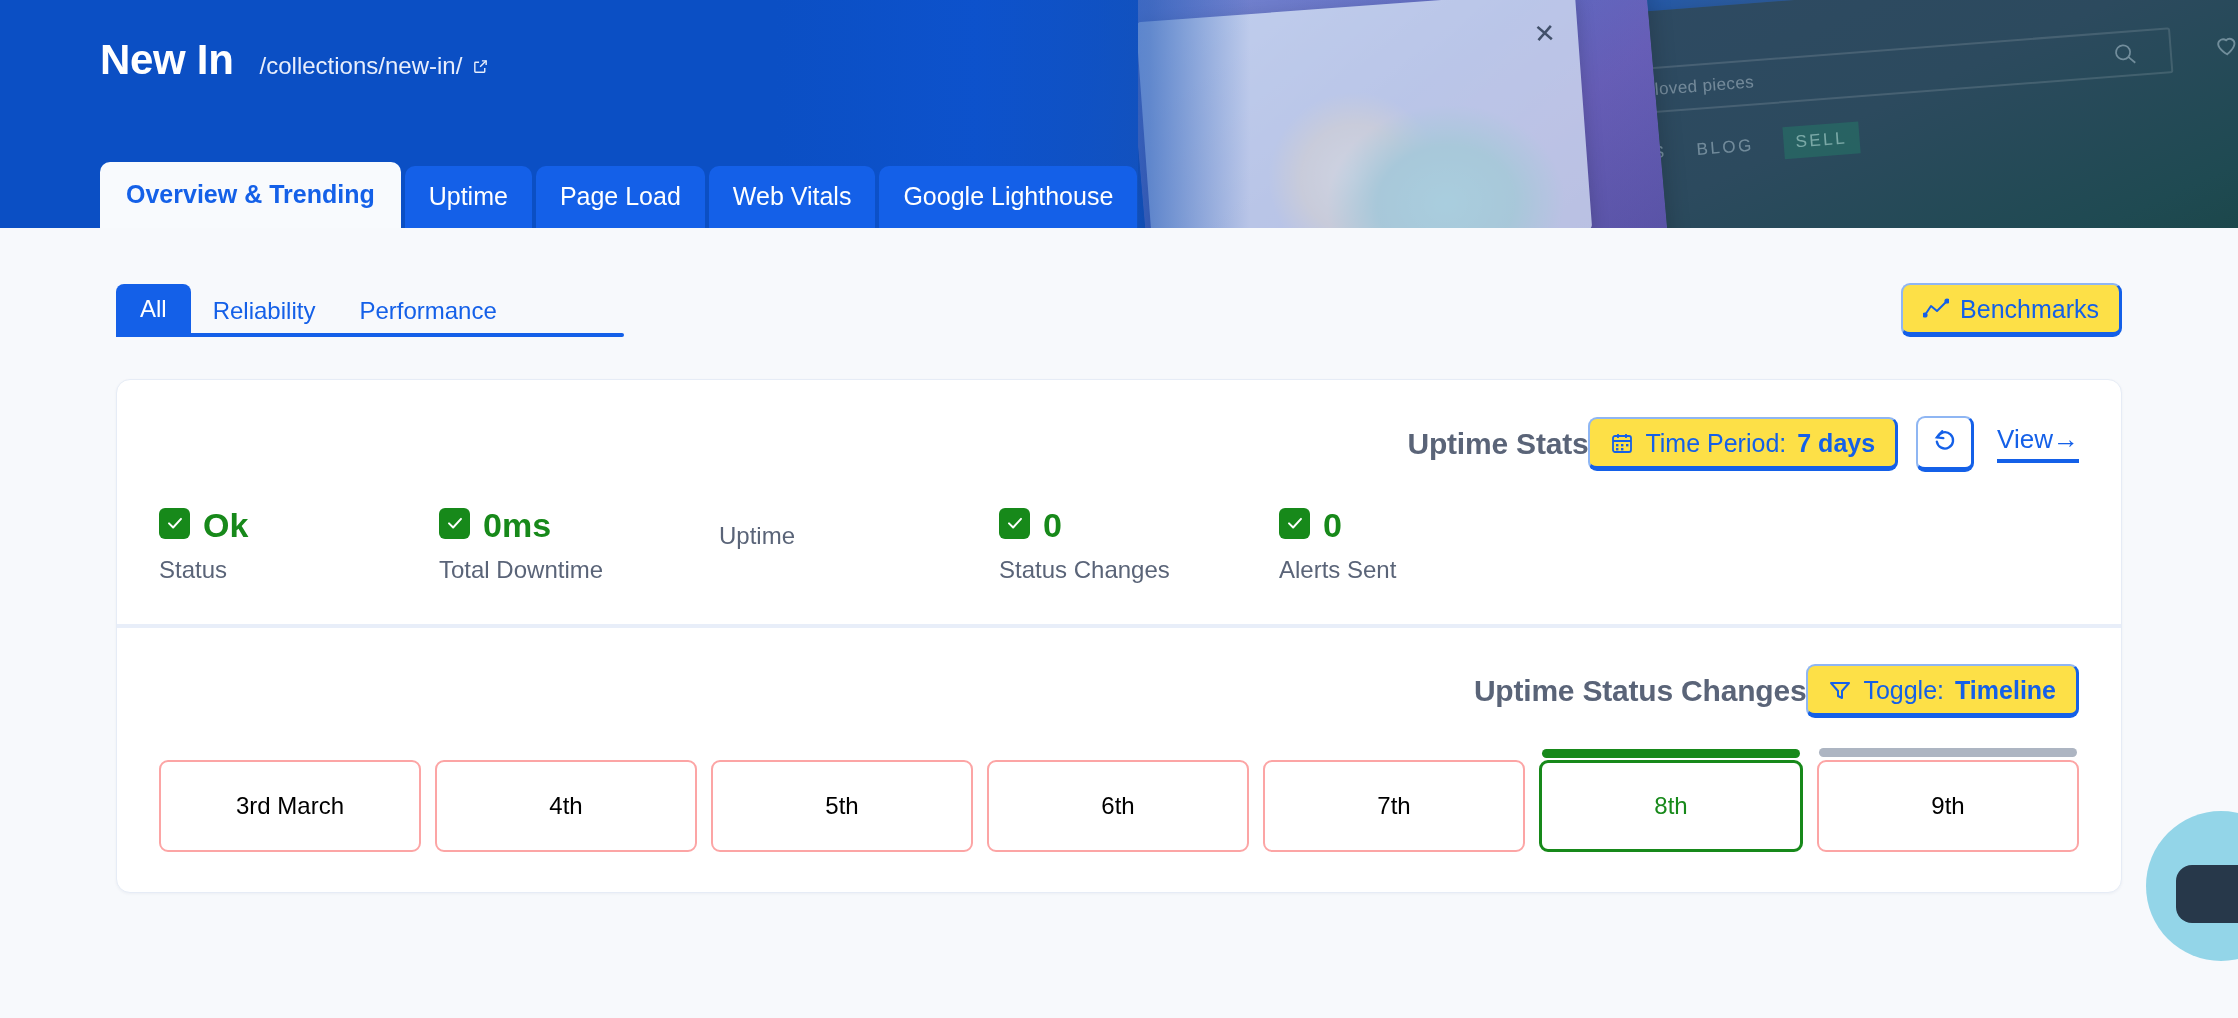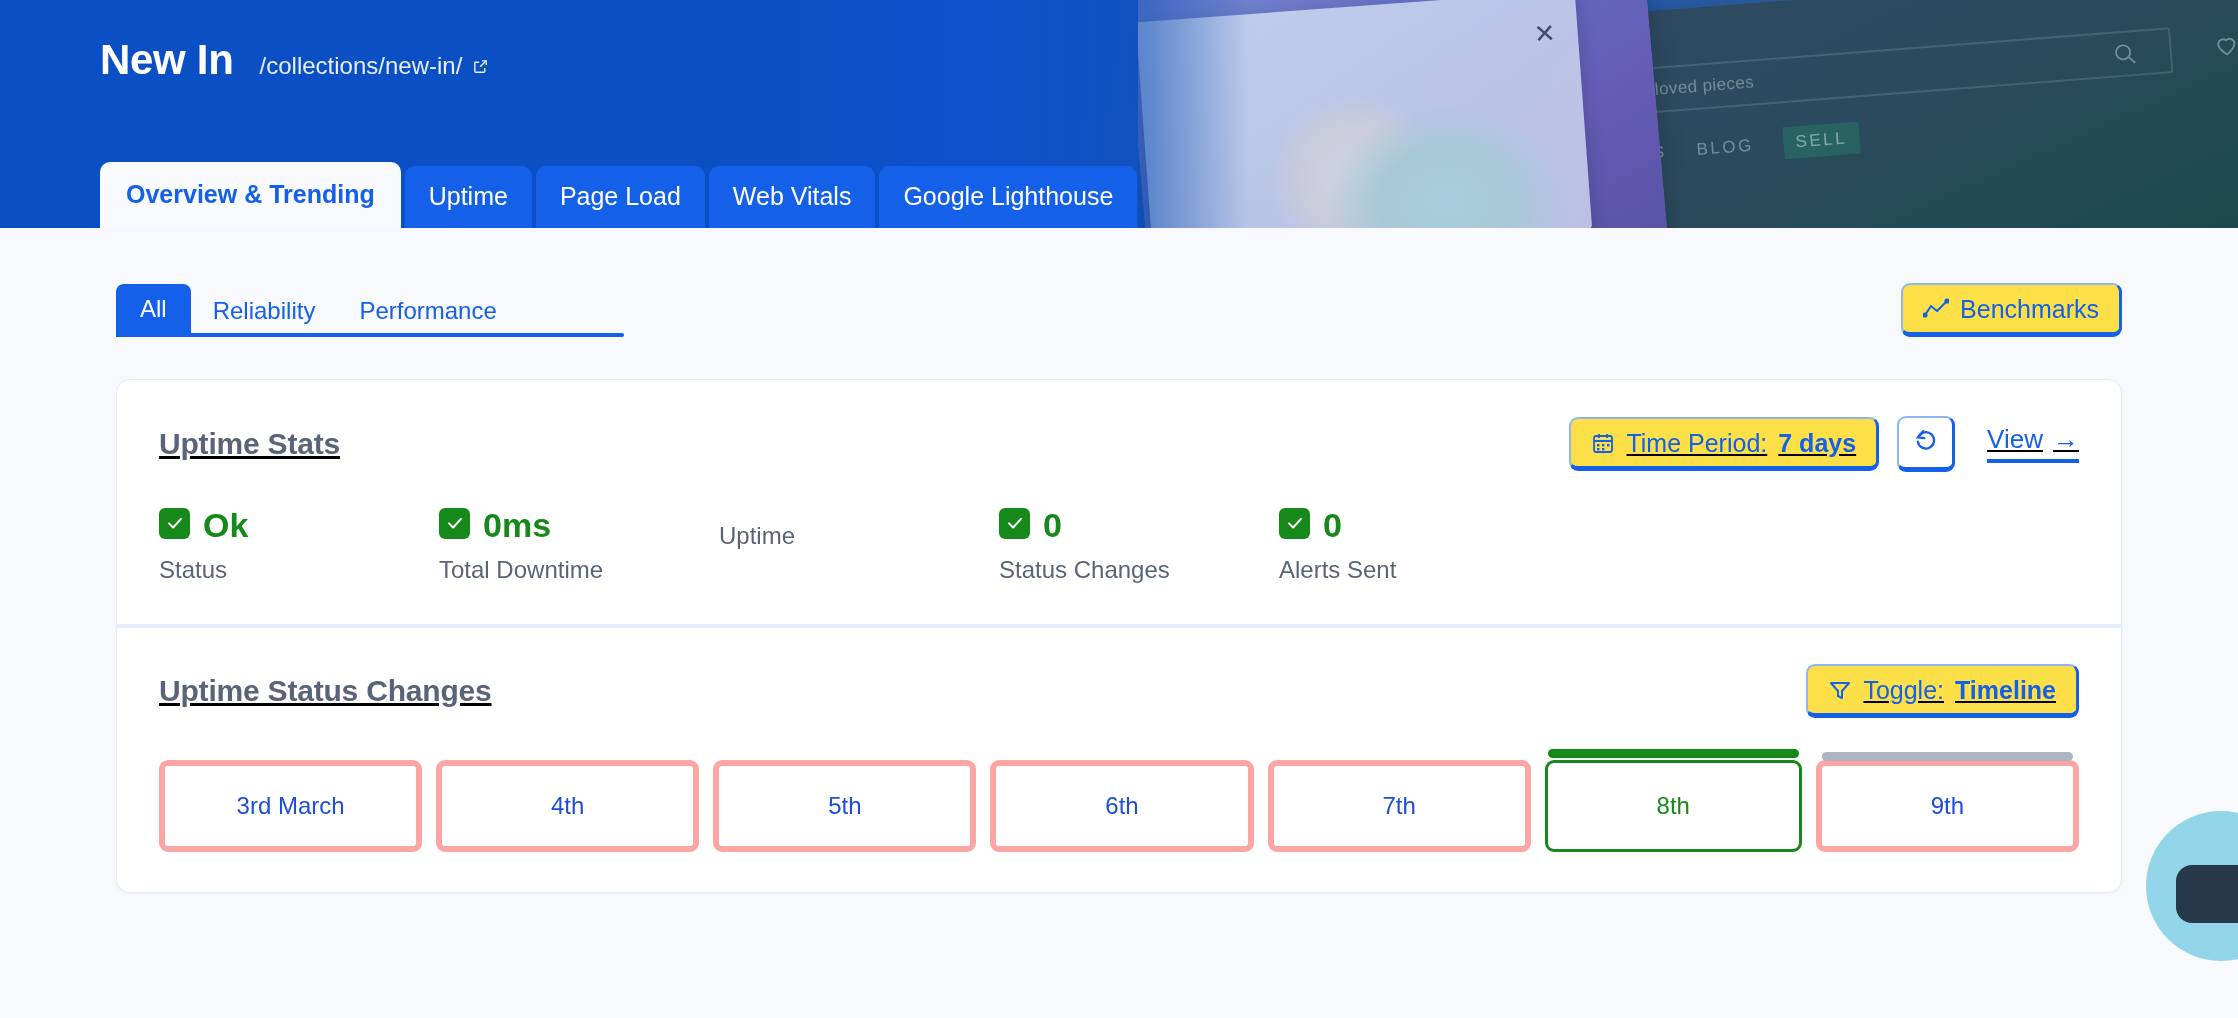--- a/index.html
+++ b/index.html
@@ -170,56 +170,56 @@
   .card {
     margin-top: 42px;
     background: #ffffff;
     border: 1px solid #e6ecf6;
     border-radius: 14px;
     box-shadow: 0 1px 3px rgba(30,50,90,.05);
     overflow: hidden;
   }
   .card-sec { padding: 36px 42px 40px; }
   .card-sec.bordered { border-bottom: 4px solid #e8eef9; }
-  .sec-head { display: flex; align-items: center; justify-content: space-between; text-decoration: underline; }
+  .sec-head { display: flex; align-items: center; justify-content: flex-end; }
   .sec-title { font-size: 30px; font-weight: bold; color: #5a6478; letter-spacing: -.2px; }
   .sec-tools { display: flex; align-items: center; gap: 18px; }
   .icon-btn {
     width: 58px; height: 56px; display: inline-flex;
     align-items: center; justify-content: center;
     background: #fff; border: 2px solid #8fb6f3;
     border-bottom: 5px solid #1460e8; border-right: 3px solid #1460e8;
     border-radius: 9px; color: #1460e8;
   }
   .view-link {
-    display: inline-flex; align-items: center; gap: 10px;
+    display: inline-flex; align-items: center; gap: 0;
     font-size: 26px; color: #1460e8;
     border-bottom: 4px solid #1460e8;
-    padding-bottom: 4px; margin-left: 14px;
+    padding-bottom: 4px; margin-left: 5px;
   }
 
   
   .stats { display: flex; margin-top: 36px; }
   .stat { width: 280px; }
   .stat-top { display: flex; align-items: flex-start; gap: 13px; }
   .check {
     width: 31px; height: 31px; border-radius: 6px; background: #17891a;
     display: inline-flex; align-items: center; justify-content: center;
     color: #fff; flex: none;
   }
   .stat-val { font-size: 34px; font-weight: bold; color: #17891a; line-height: 1; }
   .stat-label { margin-top: 14px; font-size: 24px; color: #5a6478; }
 
   
   .timeline { display: flex; gap: 14px; margin-top: 42px; }
   .day {
     position: relative; flex: 1; height: 92px;
-    border: 6px solid #fca5a5; border-radius: 9px;
+    border: 2px solid #fca5a5; border-radius: 9px;
     display: flex; align-items: center; justify-content: center;
-    font-size: 24px; color: #1d4ed8; background: #fff;
+    font-size: 24px; color: #000000; background: #fff;
   }
   .day .bar {
     position: absolute; left: 0; right: 0; top: -14px;
     height: 9px; border-radius: 5px; background: transparent;
   }
   .day.has-bar .bar { background: #adb5c2; }
   .day.ok { border-color: #17891a; border-width: 3px; color: #17891a; }
   .day.ok .bar { background: #17891a; }
 
   

